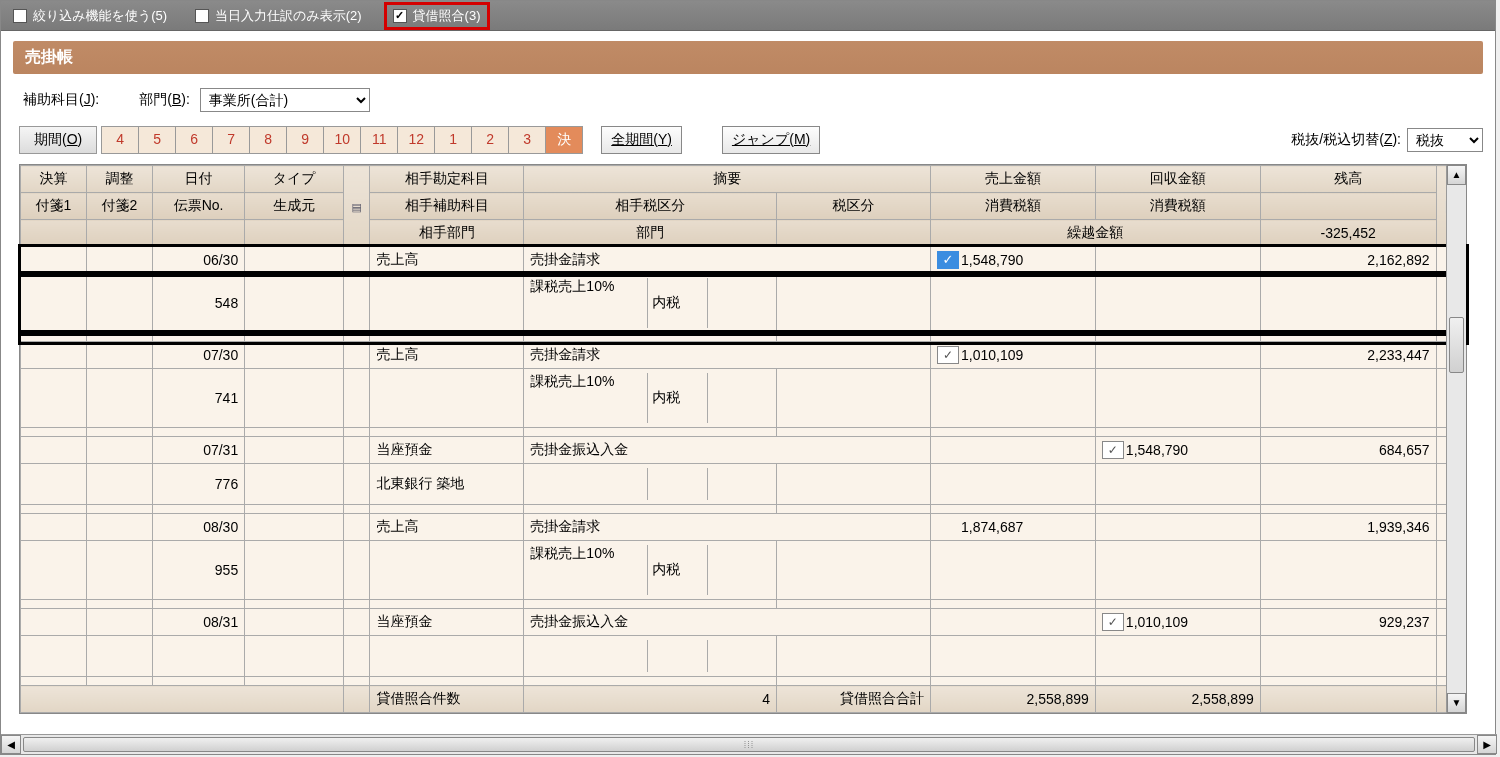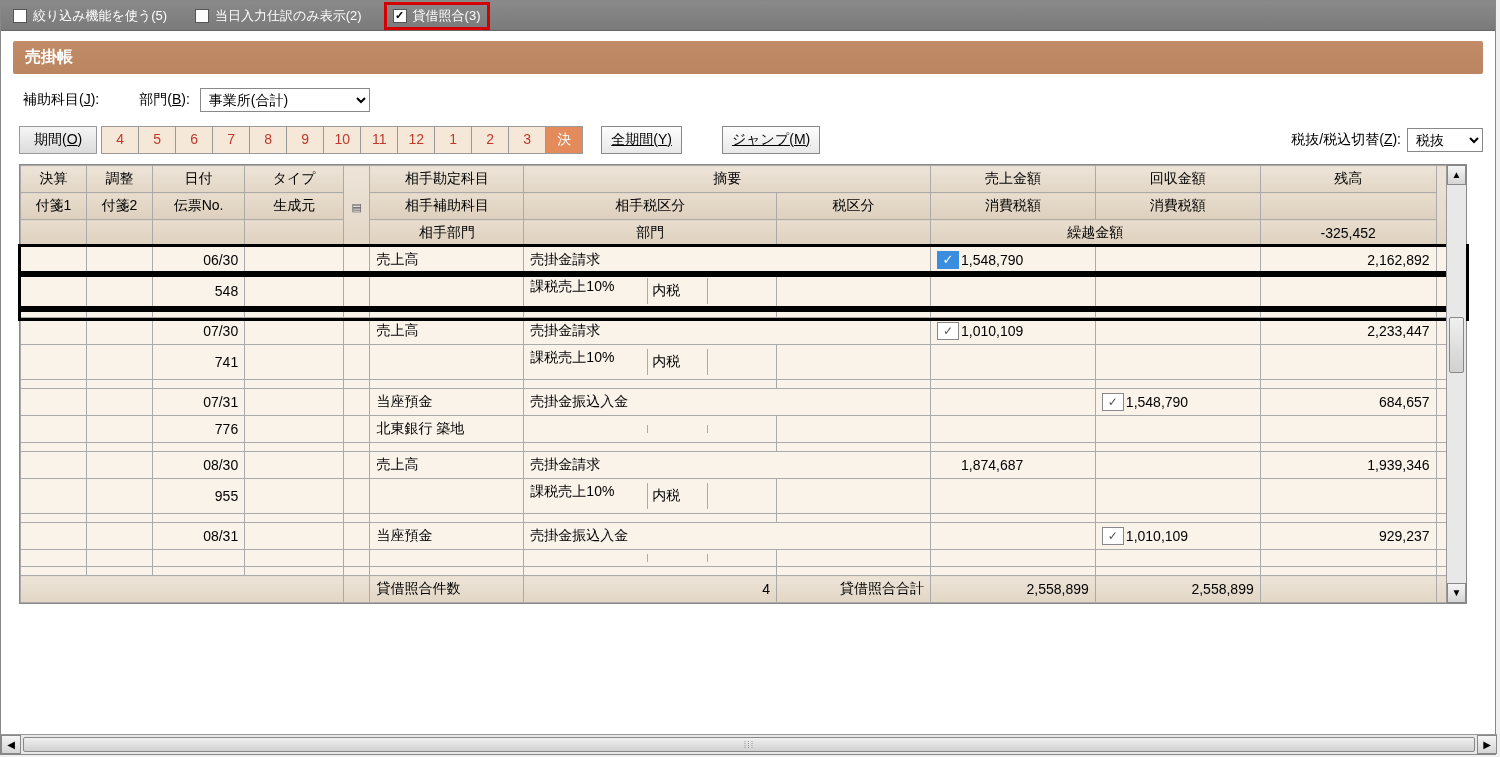--- a/index.html
+++ b/index.html
@@ -167,21 +167,21 @@
     background:#3b8de0;color:#fff;text-align:center;
     line-height:18px;font-size:13px;
   }
   .checkmark-outline {
     display:inline-block;width:22px;height:18px;
     border:1px solid #888;color:#555;text-align:center;
     line-height:16px;font-size:12px;background:#fff;
   }
   .tekiyo-split { display:flex; }
   .tekiyo-split > span:first-child { flex:0 0 118px; border-right:1px solid #aaa; padding-right:4px;}
-  .tekiyo-split > span:nth-child(2) { flex:0 0 60px; border-right:1px solid #aaa; padding:4px 4px;}
+  .tekiyo-split > span:nth-child(2) { flex:0 0 60px; border-right:1px solid #aaa; padding:16px 4px;}
   .tekiyo-split > span:last-child { flex:1; padding-left:4px;}
   .footer-row td { background: linear-gradient(#ede4d8,#e2d6c5); }
   .selected-block { outline: 3px solid #000; }
   .vscroll {
     position:absolute; right:0; top:0; bottom:0; width:20px;
     background:#e8e8e8; border-left:1px solid #999;
   }
   .vscroll .arrow {
     height:20px; background:linear-gradient(#f5f5f5,#d5d5d5);
     border:1px solid #888; text-align:center; line-height:18px;

